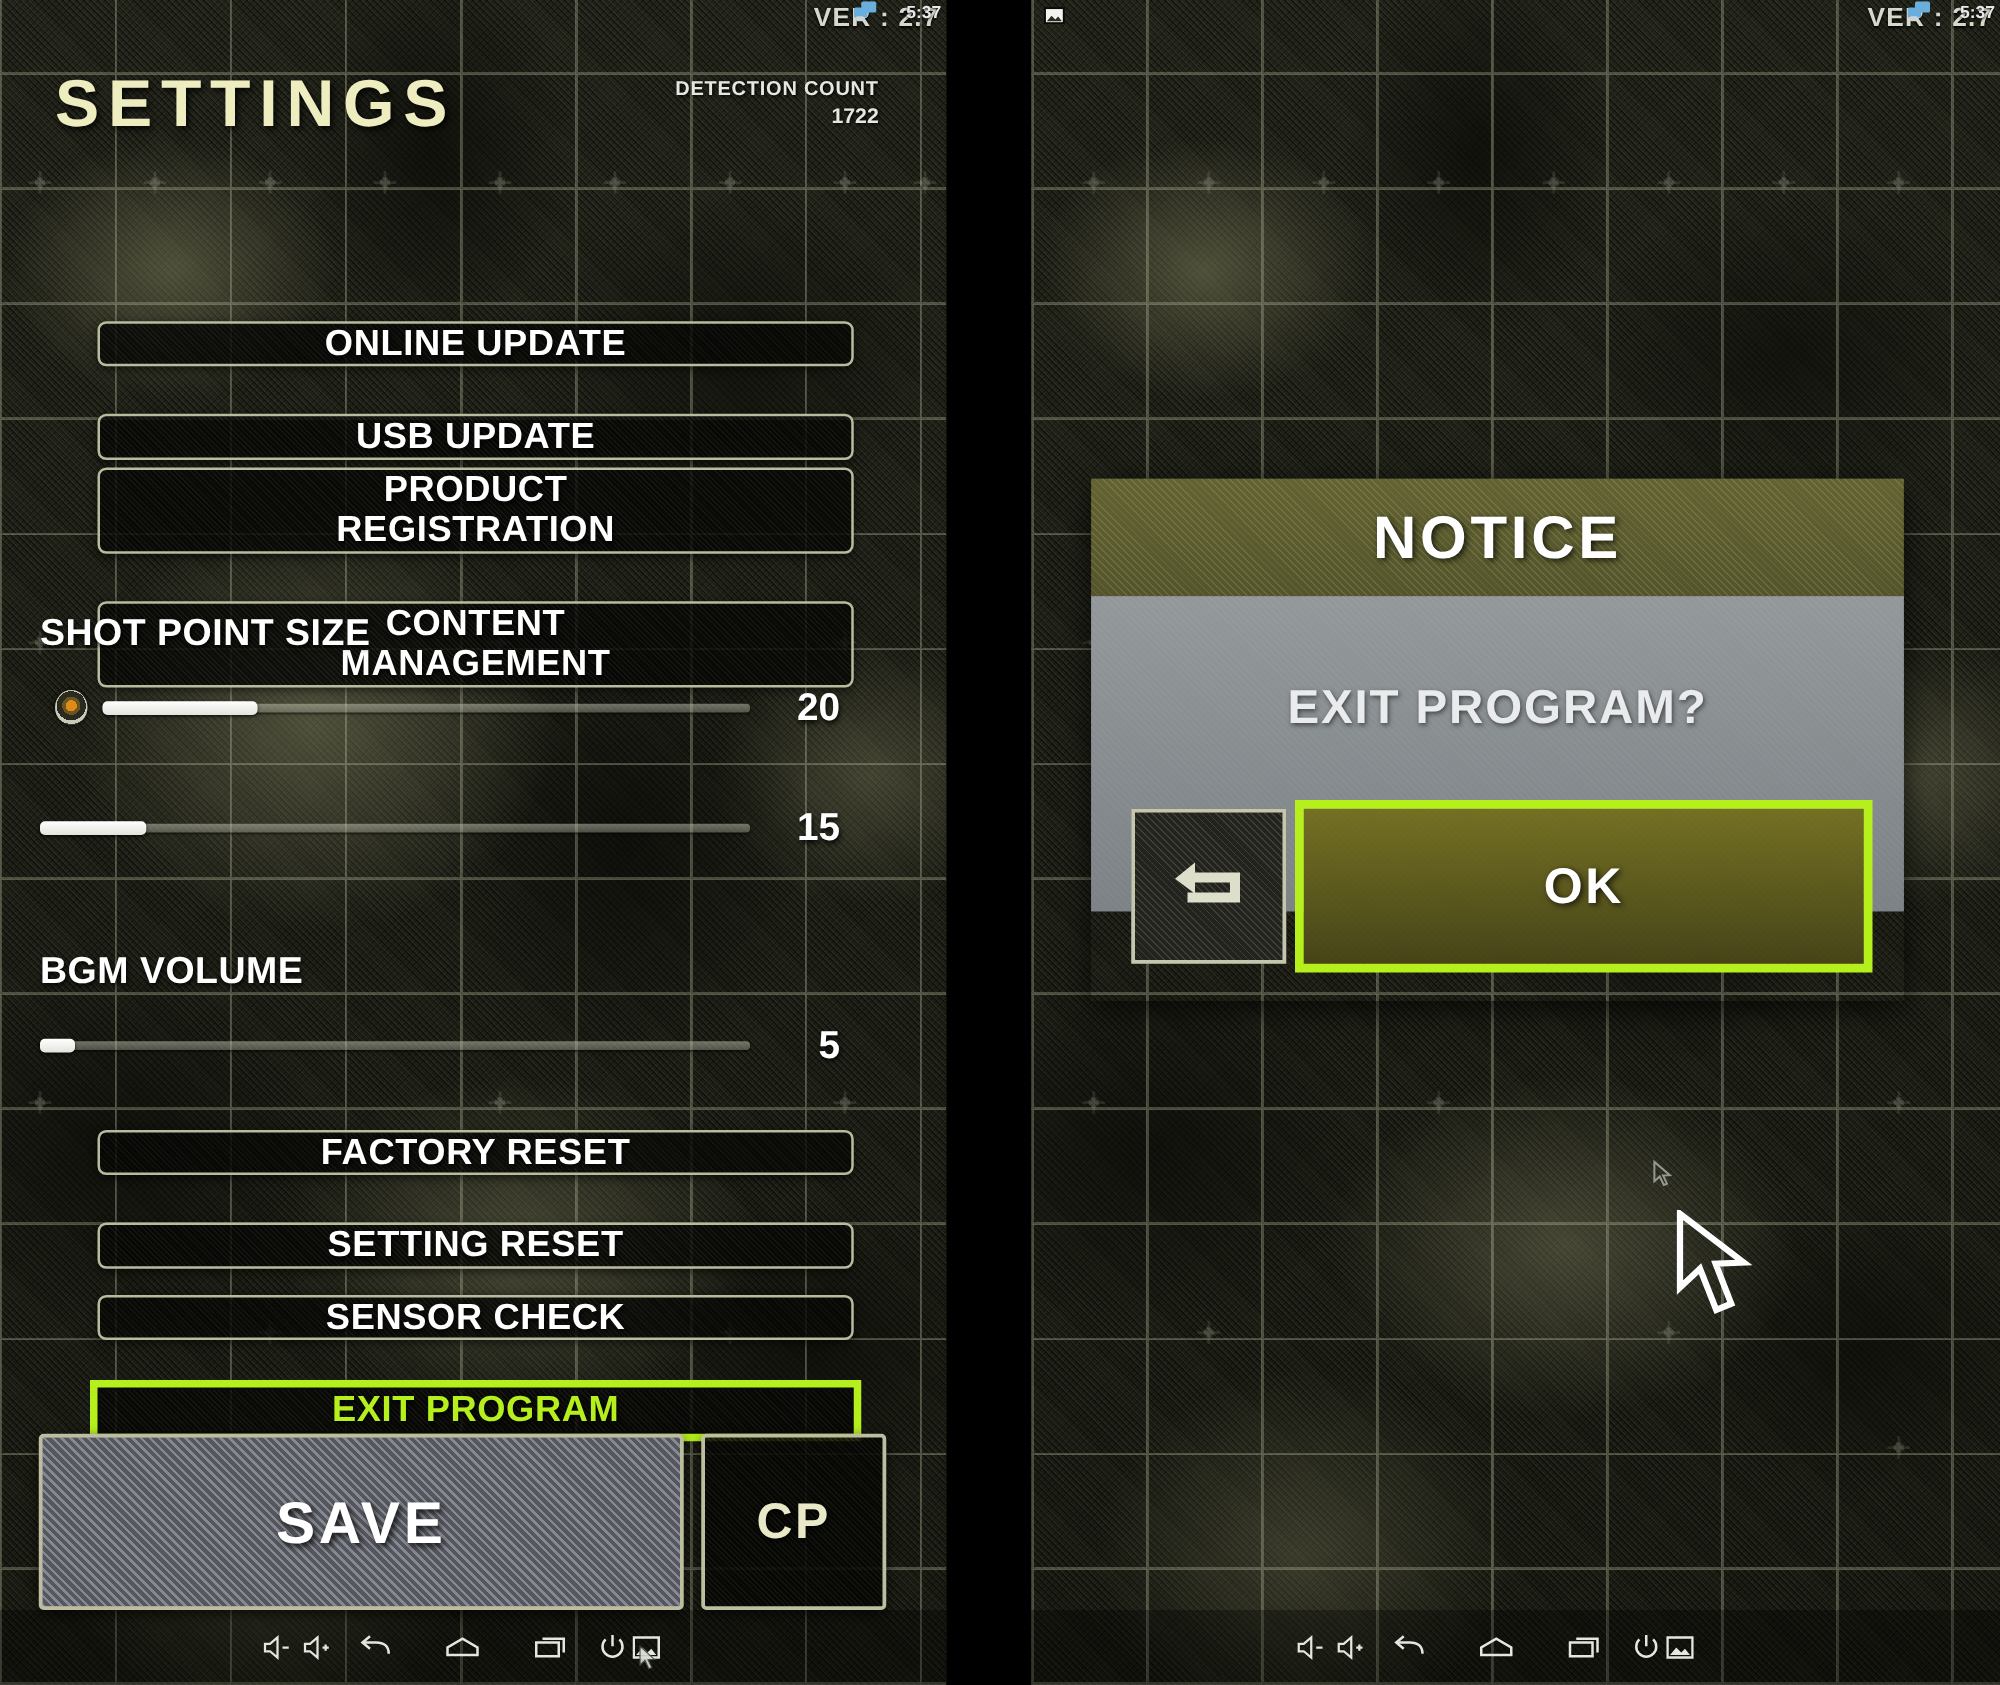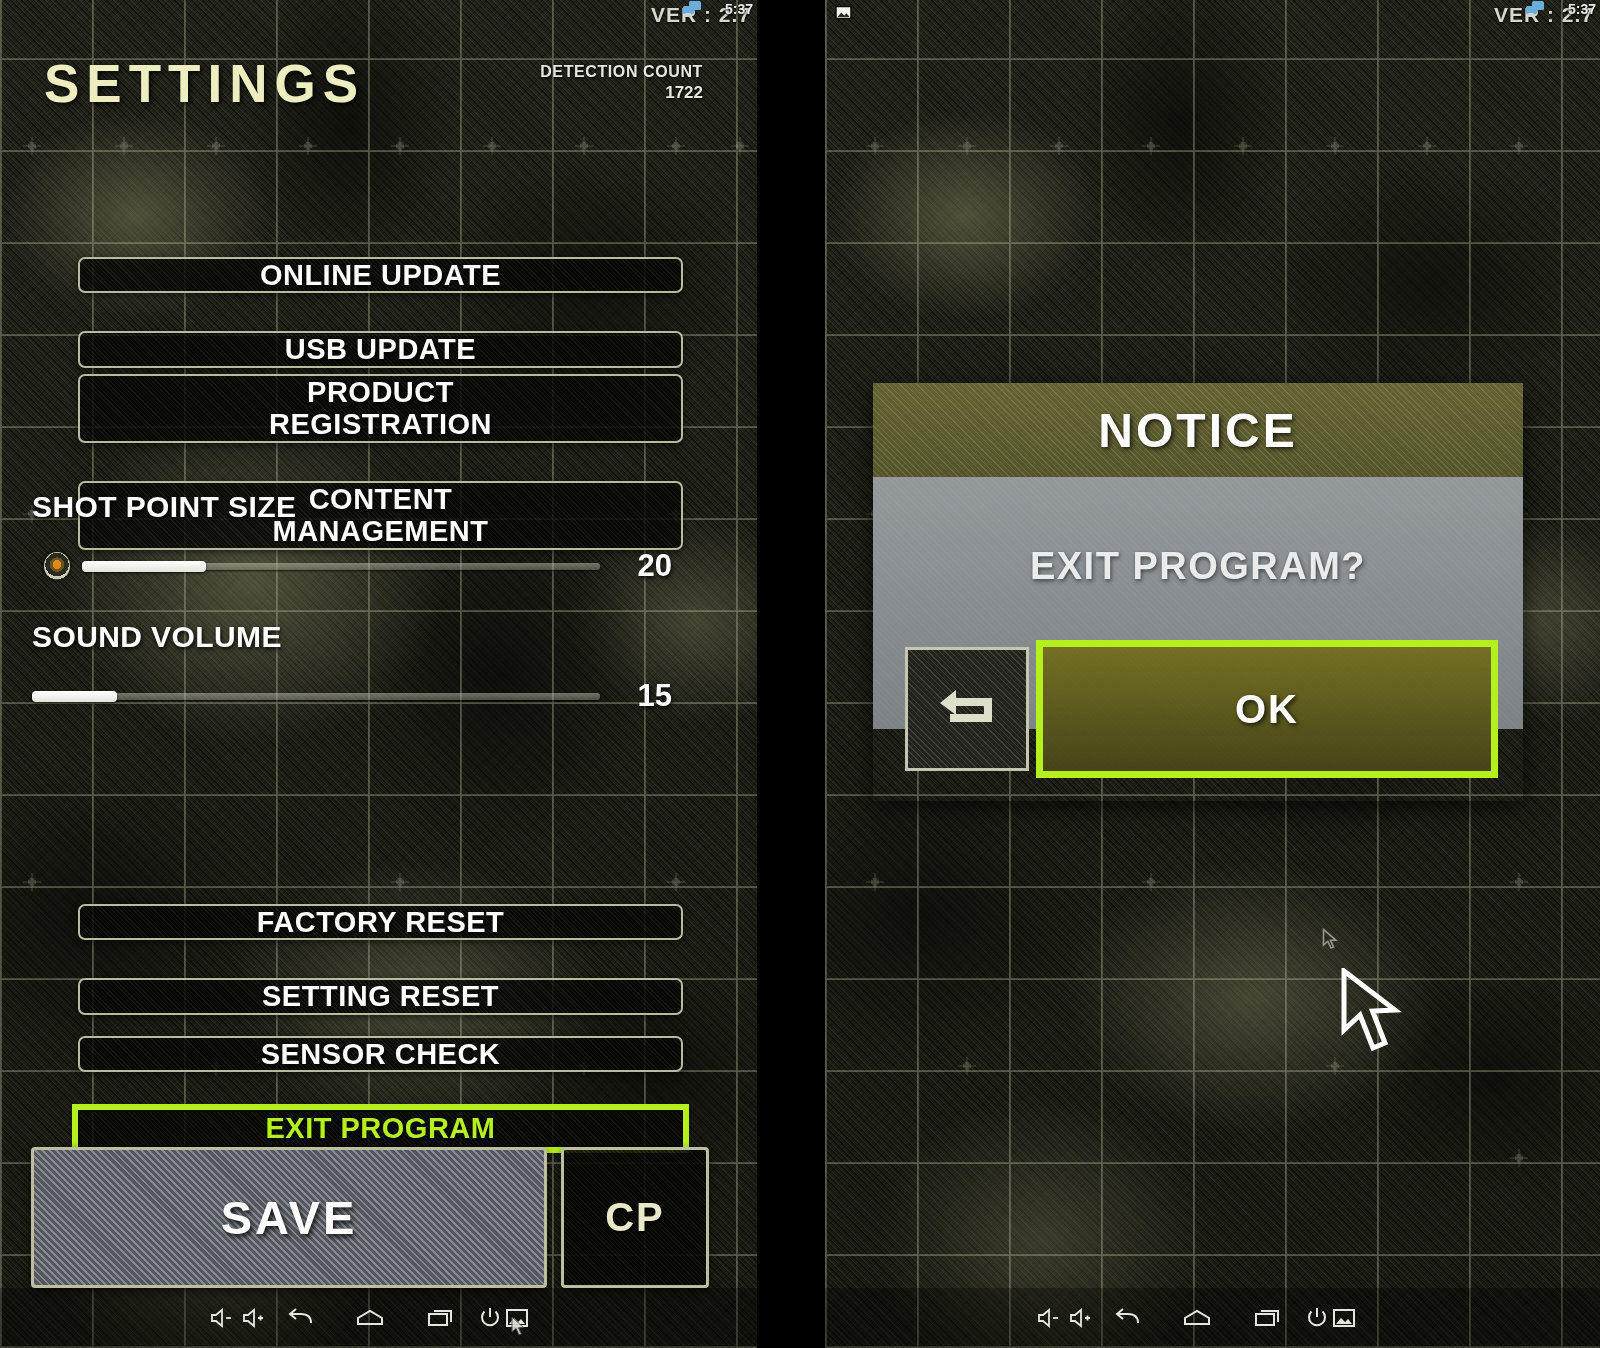--- a/index.html
+++ b/index.html
@@ -332,29 +332,37 @@
             <div class="bullet-hole"></div>
           </div>
         <div class="track">
           <div class="fill" id="fill-0" style="width: 24%;"></div>
         </div>
         <div class="slider-val">20</div>
       </div>
     </div>
 
     <div class="slider-sec" id="sec-sound">
-      <div class="slider-label">SOUND VOLUME</div>
       <div class="slider-row">
         <div class="track">
           <div class="fill" id="fill-1" style="width: 15%;"></div>
         </div>
         <div class="slider-val">15</div>
       </div>
     </div>
 
+    <div class="slider-sec" id="sec-bgm">
+      <div class="slider-label">BGM VOLUME</div>
+      <div class="slider-row">
+        <div class="track">
+          <div class="fill" id="fill-2" style="width: 5%;"></div>
+        </div>
+        <div class="slider-val">5</div>
+      </div>
+    </div>
 
     <div class="btn-row row3">
       <div class="game-btn">FACTORY RESET</div>
       <div class="game-btn">SETTING RESET</div>
     </div>
 
     <div class="btn-row row4">
       <div class="game-btn">SENSOR CHECK</div>
       <div class="game-btn hl-box hl-text">EXIT PROGRAM</div>
     </div>

